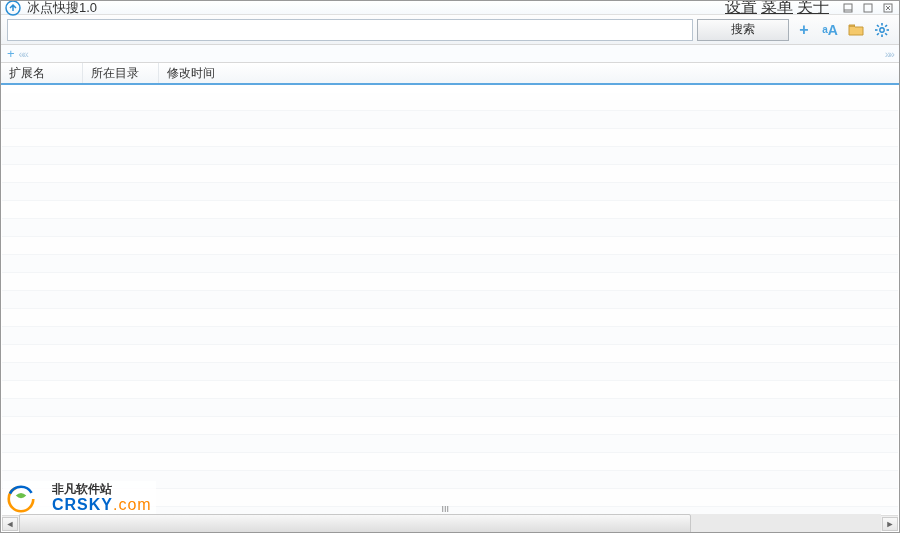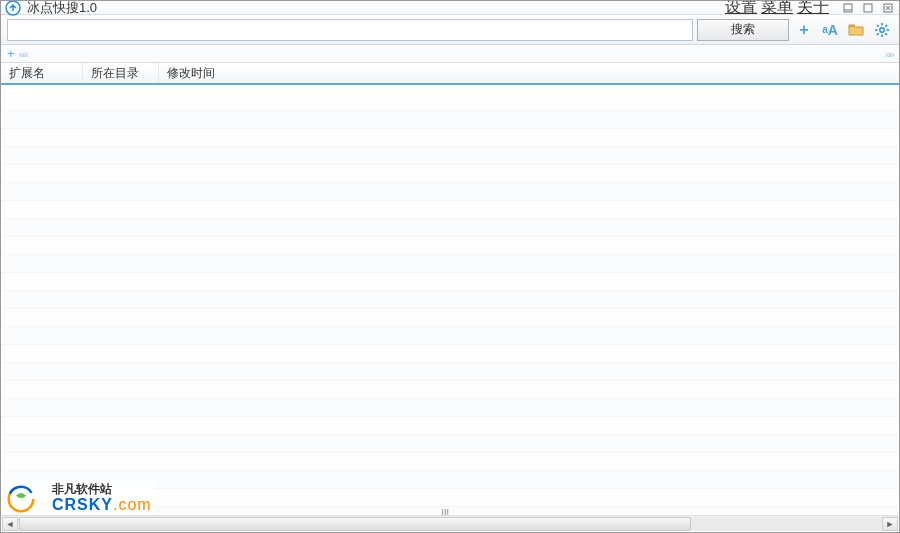--- a/index.html
+++ b/index.html
@@ -44,21 +44,21 @@
 
 
 .table-body { position: absolute; top: 92px; left: 1px; right: 1px; bottom: 18px; overflow-y: auto; background: #fff; }
 .row { height: 18px; border-bottom: 1px solid #f3f5f7; }
 .row:nth-child(odd) { background: #fefefe; }
 .row:nth-child(even) { background: #fbfcfd; }
 
 
 .hscroll { position: absolute; left: 1px; right: 1px; bottom: 1px; height: 16px; background: #f0f0f0; border-top: 1px solid #ddd; display: flex; align-items: center; }
 .hscroll .arrow { width: 16px; height: 14px; background: linear-gradient(to bottom,#f8f8f8,#e6e6e6); border: 1px solid #ccc; font-size: 9px; display: flex; align-items: center; justify-content: center; color: #666; cursor: pointer; }
-.hscroll .track { flex: 1; height: 14px; background: #eaeaea; position: relative; margin: 16px 1px; }
+.hscroll .track { flex: 1; height: 20px; background: #eaeaea; position: relative; margin: 16px 1px; }
 .hscroll .thumb { position: absolute; left: 0; top: 0; bottom: 0; width: 78%; background: linear-gradient(to bottom,#f8f8f8,#dcdcdc); border: 1px solid #c8c8c8; border-radius: 2px; }
 .hscroll .marker { position: absolute; left: 49%; top: -10px; font-size: 9px; color: #888; }
 
 
 .watermark { position: absolute; left: 2px; bottom: 16px; font-size: 11px; color: #444; display: flex; align-items: center; gap: 17px; background: rgba(255,255,255,0.8); padding: 2px 4px; pointer-events: none; }
 .watermark .wm-logo { width: 28px; height: 28px; }
 .watermark .wm-text { display: flex; flex-direction: column; line-height: 1.1; }
 .watermark .wm-top { font-size: 12px; color: #333; font-weight: bold; }
 .watermark .wm-bottom { font-size: 16px; letter-spacing: 1px; }
 .watermark .wm-bottom .c1 { color: #0066cc; font-weight: bold; }

